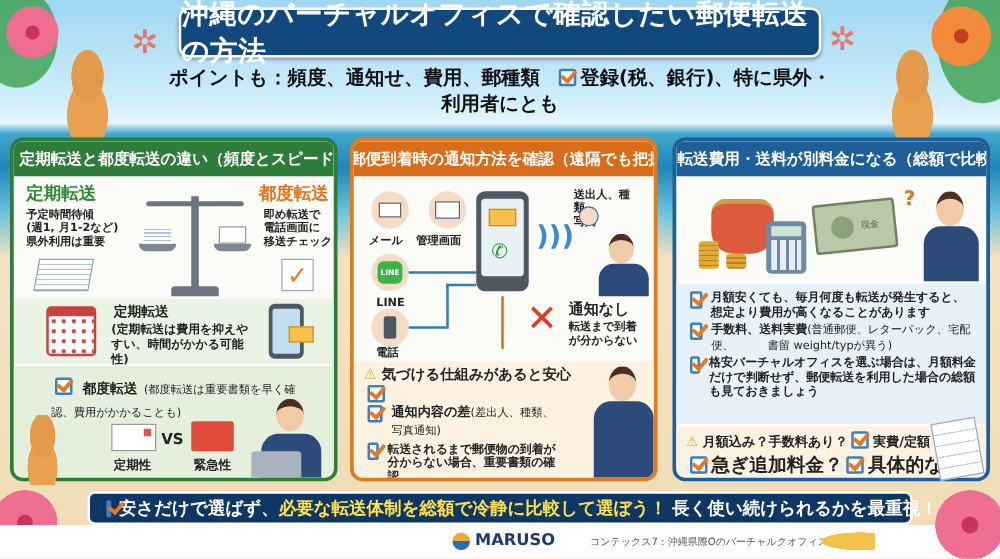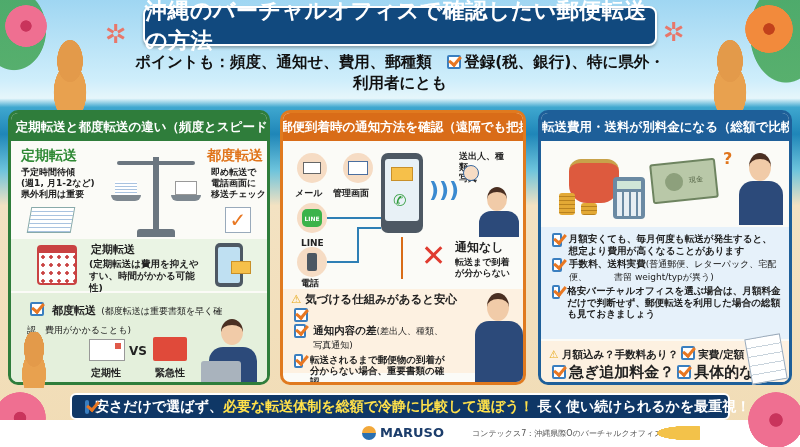--- a/index.html
+++ b/index.html
@@ -82,21 +82,21 @@
   <div class="sect" style="top:126px;height:52px;background:#eaf4e4">
     <div class="abs" style="left:26px;top:6px;width:40px;height:40px;background:#fff;border:2px solid #c94242;border-top-width:8px;border-radius:4px;background-image:radial-gradient(#c94242 1.5px,transparent 2px);background-size:8px 8px"></div>
     <div class="abs lbl" style="left:80px;top:5px;font-size:11px">定期転送</div>
     <div class="abs lbl" style="left:78px;top:19px;width:110px;font-size:9.5px;line-height:12px">(定期転送は費用を抑えやすい、時間がかかる可能性)</div>
     <div class="abs" style="left:204px;top:4px;width:28px;height:44px;background:#4d5863;border-radius:5px;padding:4px 3px">
         <div style="width:100%;height:100%;background:#bfe0f2;border-radius:2px"></div>
       </div>
     <div class="abs" style="left:220px;top:22px;width:20px;height:13px;background:#f6c04a;border:1px solid #c8902a"></div>
   </div>
   <div class="sect" style="top:180px;height:92px;background:#e4f0dc">
-    <div class="abs" style="left:16px;top:6px;width:200px">
+    <div class="abs" style="left:30px;top:6px;width:200px">
       <span class="chk"></span>
       <span class="lbl" style="font-size:11px">都度転送</span>
       <span class="lbl" style="font-size:9px;font-weight:normal">(都度転送は重要書類を早く確認、費用がかかることも)</span>
     </div>
     <div class="abs" style="left:78px;top:46px;width:36px;height:22px;background:#fff;border:1px solid #999">
         <div style="position:absolute;right:3px;top:3px;width:6px;height:6px;background:#e05a4a"></div>
       </div>
     <div class="abs lbl" style="left:118px;top:52px;font-size:12px">VS</div>
     <div class="abs" style="left:142px;top:44px;width:34px;height:24px;background:#e04a3a;border-radius:2px"></div>
     <div class="abs lbl" style="left:80px;top:74px;font-size:10px">定期性</div>
@@ -150,21 +150,21 @@
       <div style="position:absolute;left:4px;top:24px;width:40px;height:26px;background:#2c4a7a;border-radius:12px 12px 0 0"></div>
     </div>
     <div class="abs" style="left:118px;top:94px;width:2px;height:42px;background:#d96c18"></div>
     <div class="abs" style="left:138px;top:98px;color:#e03b2f;font-size:30px;font-weight:bold;line-height:30px">✕</div>
     <div class="abs lbl" style="left:172px;top:98px;font-size:12px">通知なし</div>
     <div class="abs lbl" style="left:172px;top:114px;font-size:9px;line-height:11px">
         <div>転送まで到着</div>
         <div>が分からない</div>
       </div>
   </div>
-  <div class="sect" style="top:176px;height:84px;background:#fdf1e1;padding:4px 8px">
+  <div class="sect" style="top:176px;height:96px;background:#fdf1e1;padding:4px 8px">
     <div class="lbl" style="font-size:11.5px;margin-bottom:3px"><span style="color:#e6a91a">⚠</span> <span>気づける仕組みがあると安心</span></div>
     <div class="bullets" style="width:160px">
       <div class="row">
           <span class="chk"></span>
         </div>
       <div class="row">
           <span class="chk"></span>
           <span><span>通知内容の差</span><span class="small">(差出人、種類、写真通知)</span></span>
         </div>
       <div class="row" style="font-size:9.5px;line-height:11px">

